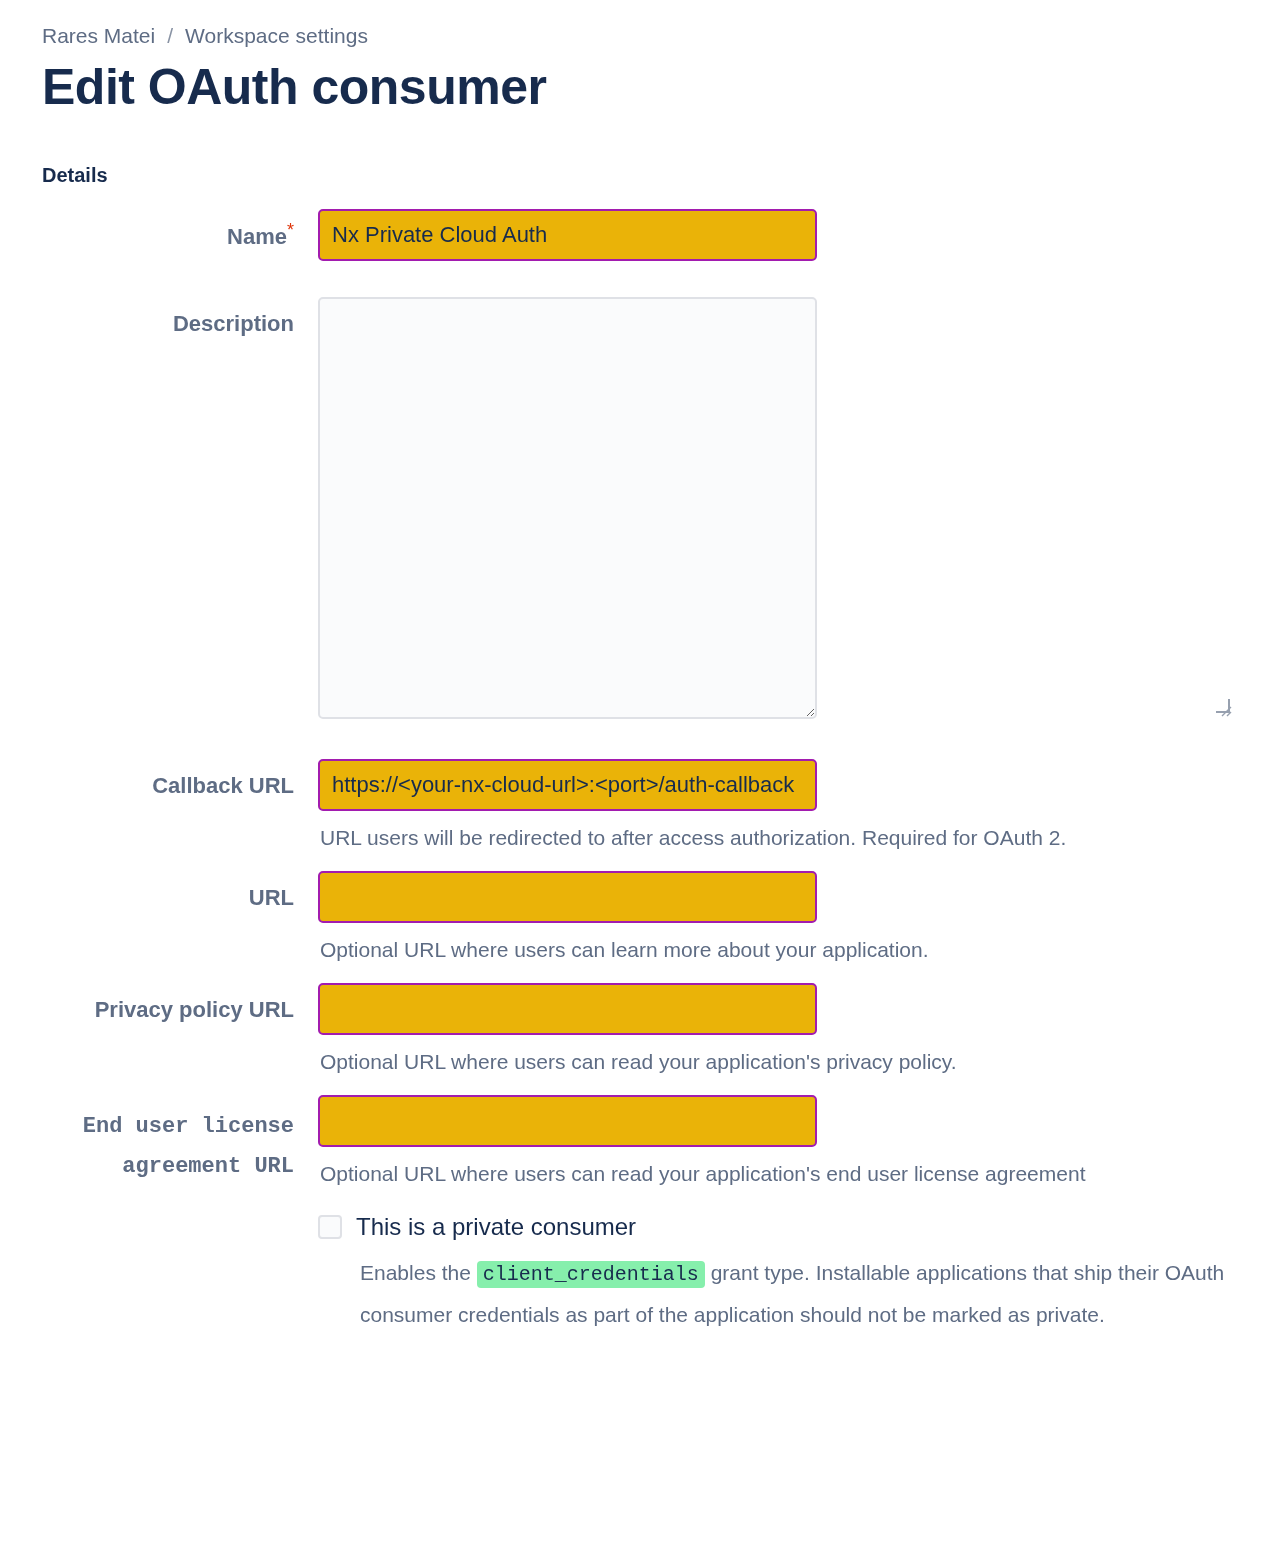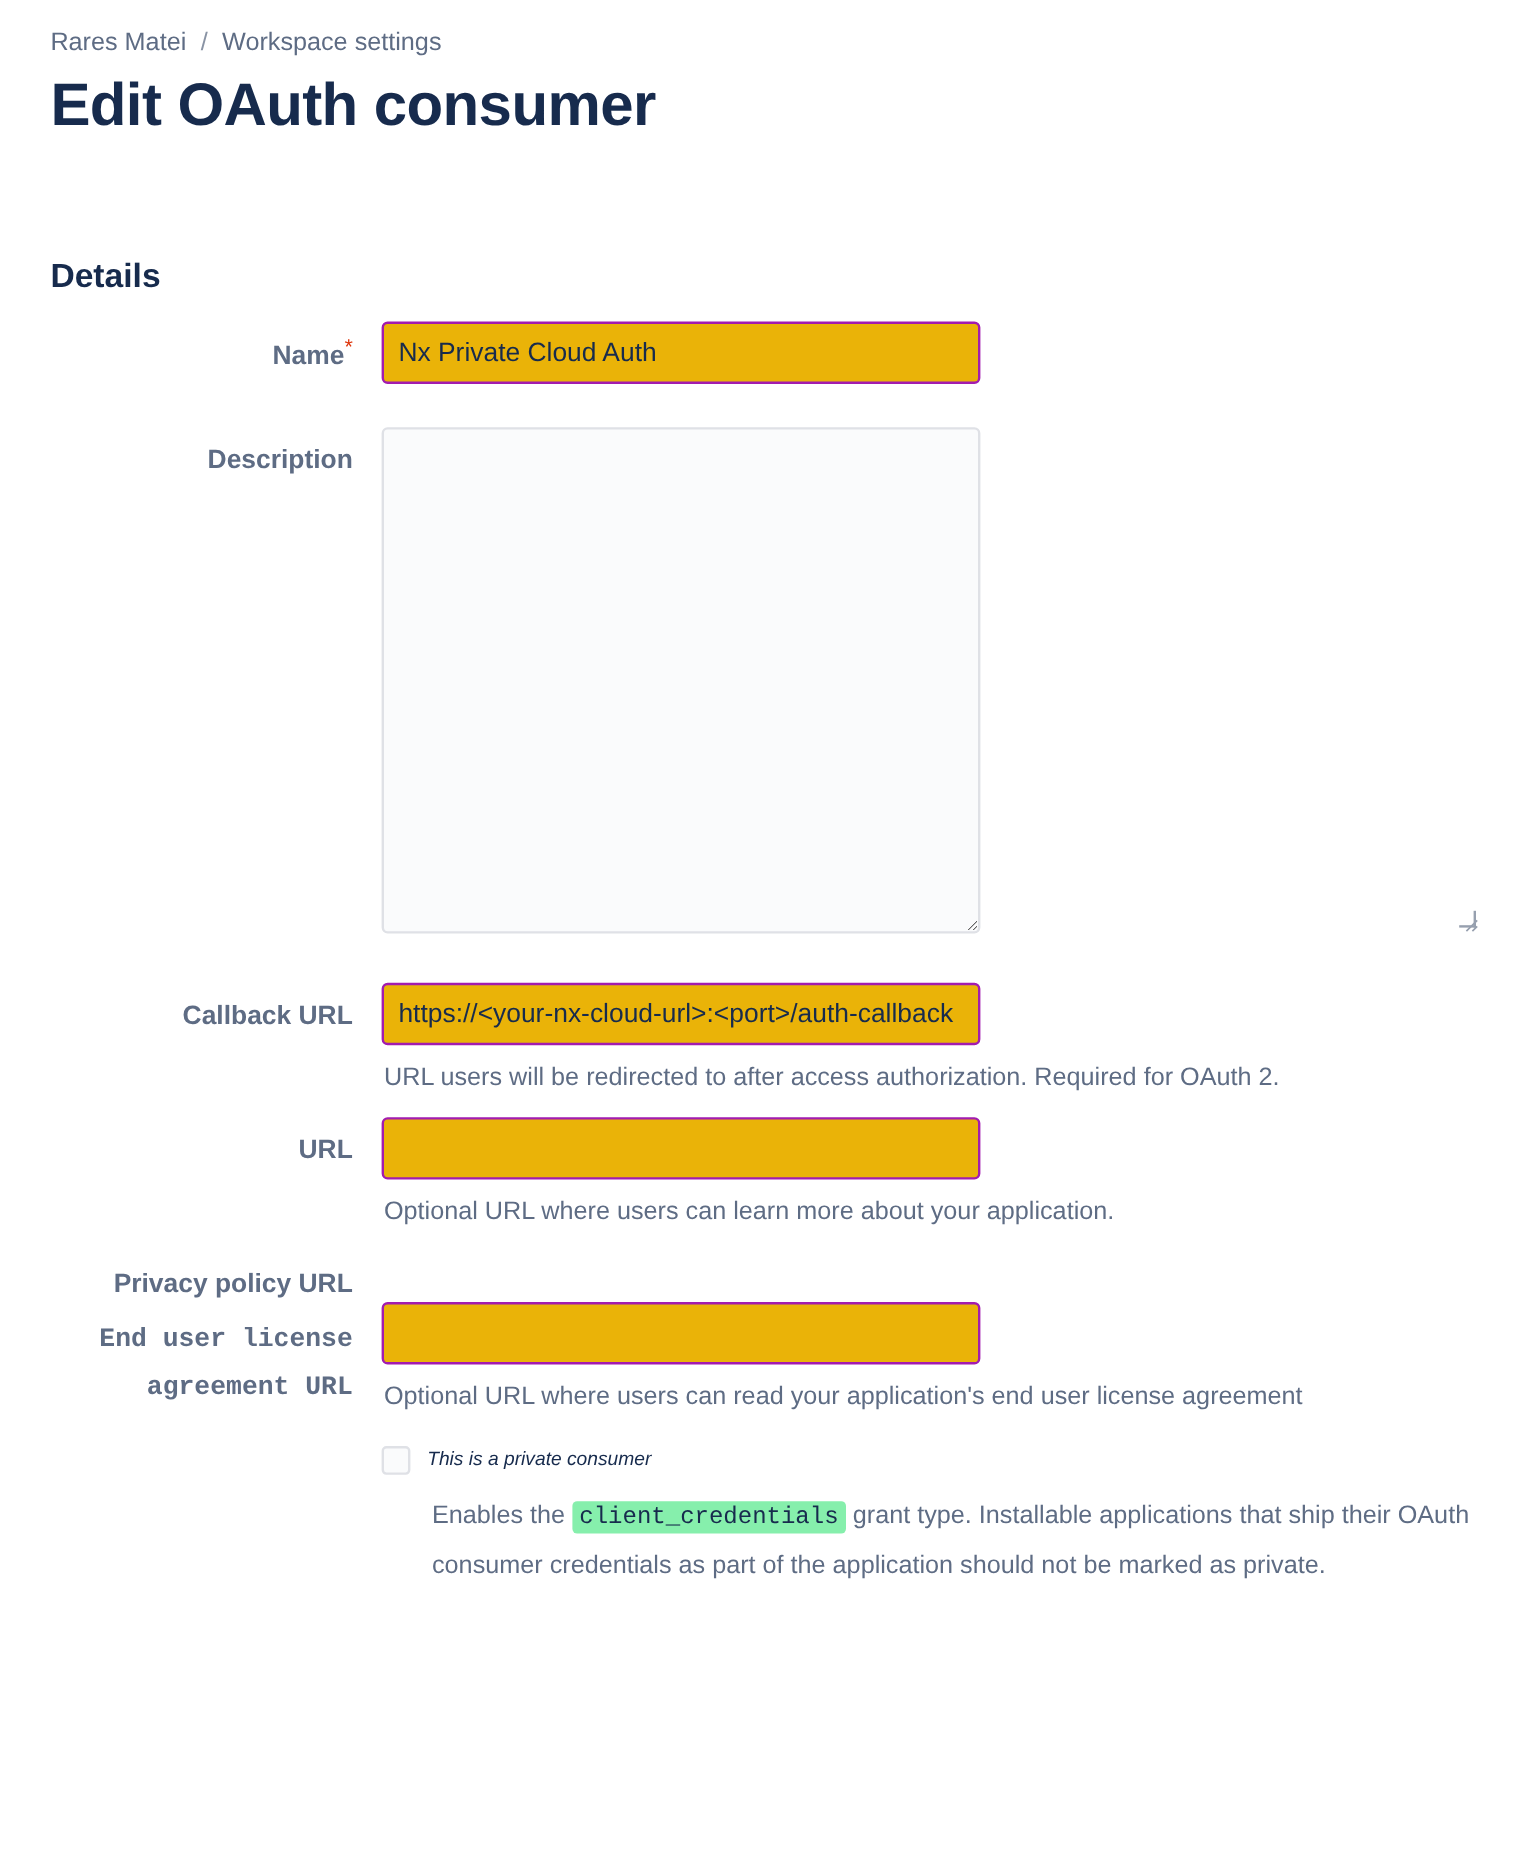--- a/index.html
+++ b/index.html
@@ -42,24 +42,24 @@
   .page-title {
     font-size: 50px;
     font-weight: bold;
     color: #172b4d;
     letter-spacing: -0.5px;
     line-height: 54px;
     margin: 6px 0 0 0;
   }
   
   .section-heading {
-    font-size: 28px;
+    font-size: 20px;
     font-weight: bold;
     color: #172b4d;
-    margin-top: 100px;
+    margin-top: 50px;
     margin-bottom: 22px;
   }
   
   .form-row {
     display: flex;
     align-items: flex-start;
     margin-bottom: 0;
   }
   .form-label {
     width: 276px;
@@ -132,24 +132,23 @@
     height: 24px;
     border: 2px solid #dfe1e6;
     border-radius: 4px;
     background: #fafbfc;
     margin-top: 8px;
     margin-right: 14px;
     flex: none;
     cursor: pointer;
   }
   .cb-label {
-    font-size: 16px;
+    font-size: 24px;
     color: #172b4d;
     line-height: 40px;
-    font-style: italic;
   }
   .cb-help {
     font-size: 21px;
     color: #5e6c84;
     line-height: 40px;
     margin-left: 42px;
     margin-top: 6px;
     max-width: 880px;
   }
   code.inline-code {
@@ -233,20 +232,24 @@
   <div class="form-row">
     <div class="form-label">URL</div>
     <div class="field-col">
       <input class="text-field" type="text" value="" style="">
       <div class="help-text">Optional URL where users can learn more about your application.</div>
     </div>
   </div>
 
   <div class="form-row">
     <div class="form-label">Privacy policy URL</div>
+    <div class="field-col">
+      <input class="text-field" type="text" value="" style="">
+      <div class="help-text">Optional URL where users can read your application's privacy policy.</div>
+    </div>
   </div>
 
   <div class="form-row">
     <div class="form-label multi">End user license agreement URL</div>
     <div class="field-col">
       <input class="text-field" type="text" value="" style="">
       <div class="help-text">Optional URL where users can read your application's end user license agreement</div>
 
       
       <div class="checkbox-row">

